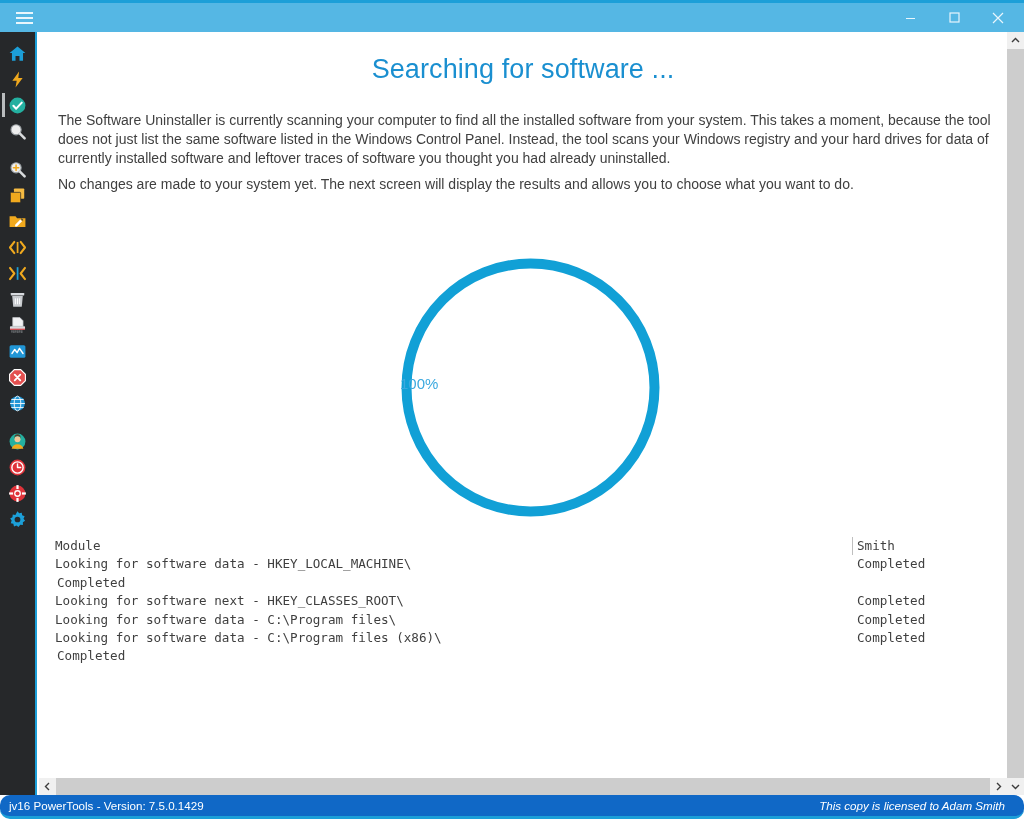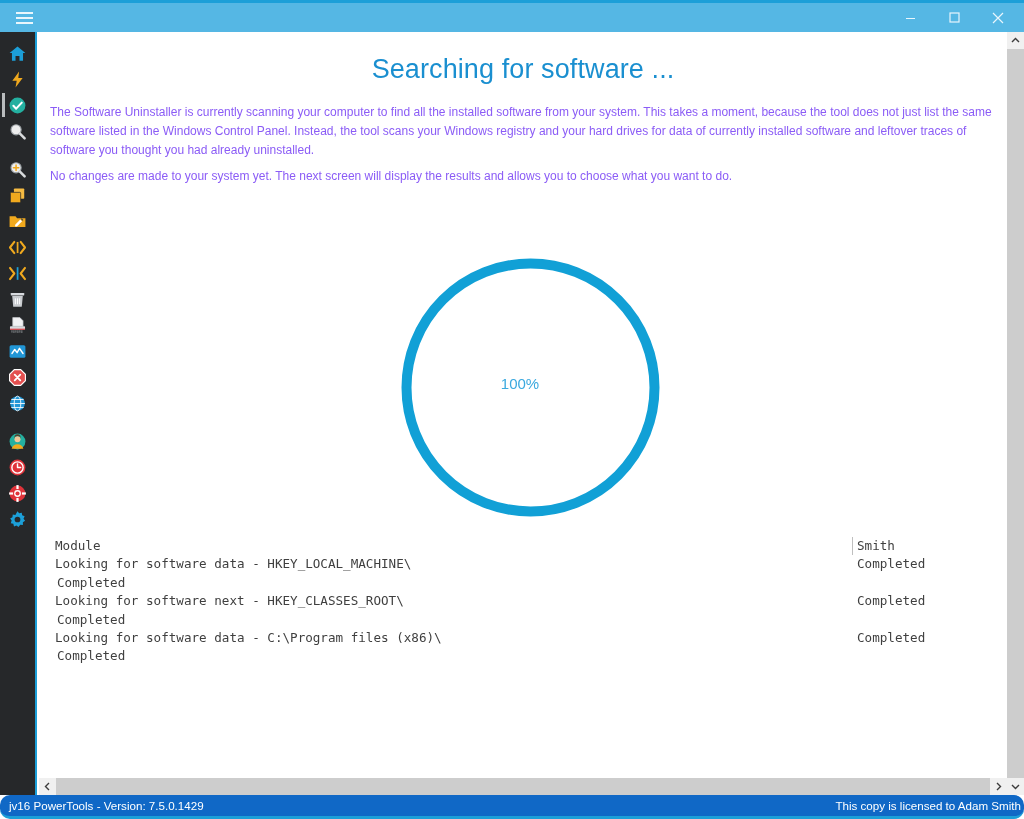--- a/index.html
+++ b/index.html
@@ -124,28 +124,28 @@
     margin: 0;
     padding: 22px 0 0 0;
     text-align: center;
     font-size: 27px;
     font-weight: normal;
     color: #1a8fd0;
     letter-spacing: 0.1px;
   }
 
   .para {
-    margin: 0;
+    margin: 8px;
     padding: 0;
     position: absolute;
     left: 11px;
     width: 950px;
-    font-size: 12px;
+    font-size: 14px;
     line-height: 19px;
-    color: #8b5cf6;
+    color: #404040;
   }
   .para.p1 { top: 71px; }
   .para.p2 { top: 135px; }
 
   
   .progress-wrap {
     position: absolute;
     left: 361px;
     top: 225px;
     width: 261px;
@@ -154,21 +154,21 @@
   .progress-wrap svg {
     display: block;
     position: absolute;
     left: 0; top: 0;
   }
   .progress-label {
     position: absolute;
     left: 0;
     top: 118px;
     width: 240px;
-    text-align: center;
+    text-align: left;
     font-size: 15px;
     color: #3ba9df;
   }
 
   
   .modtable {
     position: absolute;
     left: 13px;
     top: 505px;
     width: 940px;
@@ -255,21 +255,21 @@
     border-bottom: 3px solid #1c9fd8;
     box-sizing: border-box;
     display: flex;
     align-items: center;
     justify-content: space-between;
     color: #ffffff;
     font-size: 11.6px;
     border-radius: 10px;
   }
   .statusbar .left { padding-left: 9px; }
-  .statusbar .right { padding-right: 3px; }
+  .statusbar .right { padding-right: 19px; font-style: italic; }
 </style>
 </head>
 <body>
 
 <div id="app">
 
   <div class="titlebar">
     <div class="hamburger">
       <span></span>
       <span></span>
@@ -469,20 +469,21 @@
           <div class="c-status">Completed</div>
         </div>
         <div class="modrow">
           <div class="c-status">Completed</div>
         </div>
         <div class="modrow">
           <div class="c-module">Looking for software next - HKEY_CLASSES_ROOT\</div>
           <div class="c-status">Completed</div>
         </div>
         <div class="modrow">
+          <div class="c-module">Looking for software data - C:\Program files\</div>
           <div class="c-status">Completed</div>
         </div>
         <div class="modrow">
           <div class="c-module">Looking for software data - C:\Program files (x86)\</div>
           <div class="c-status">Completed</div>
         </div>
         <div class="modrow">
           <div class="c-status">Completed</div>
         </div>
       </div>

